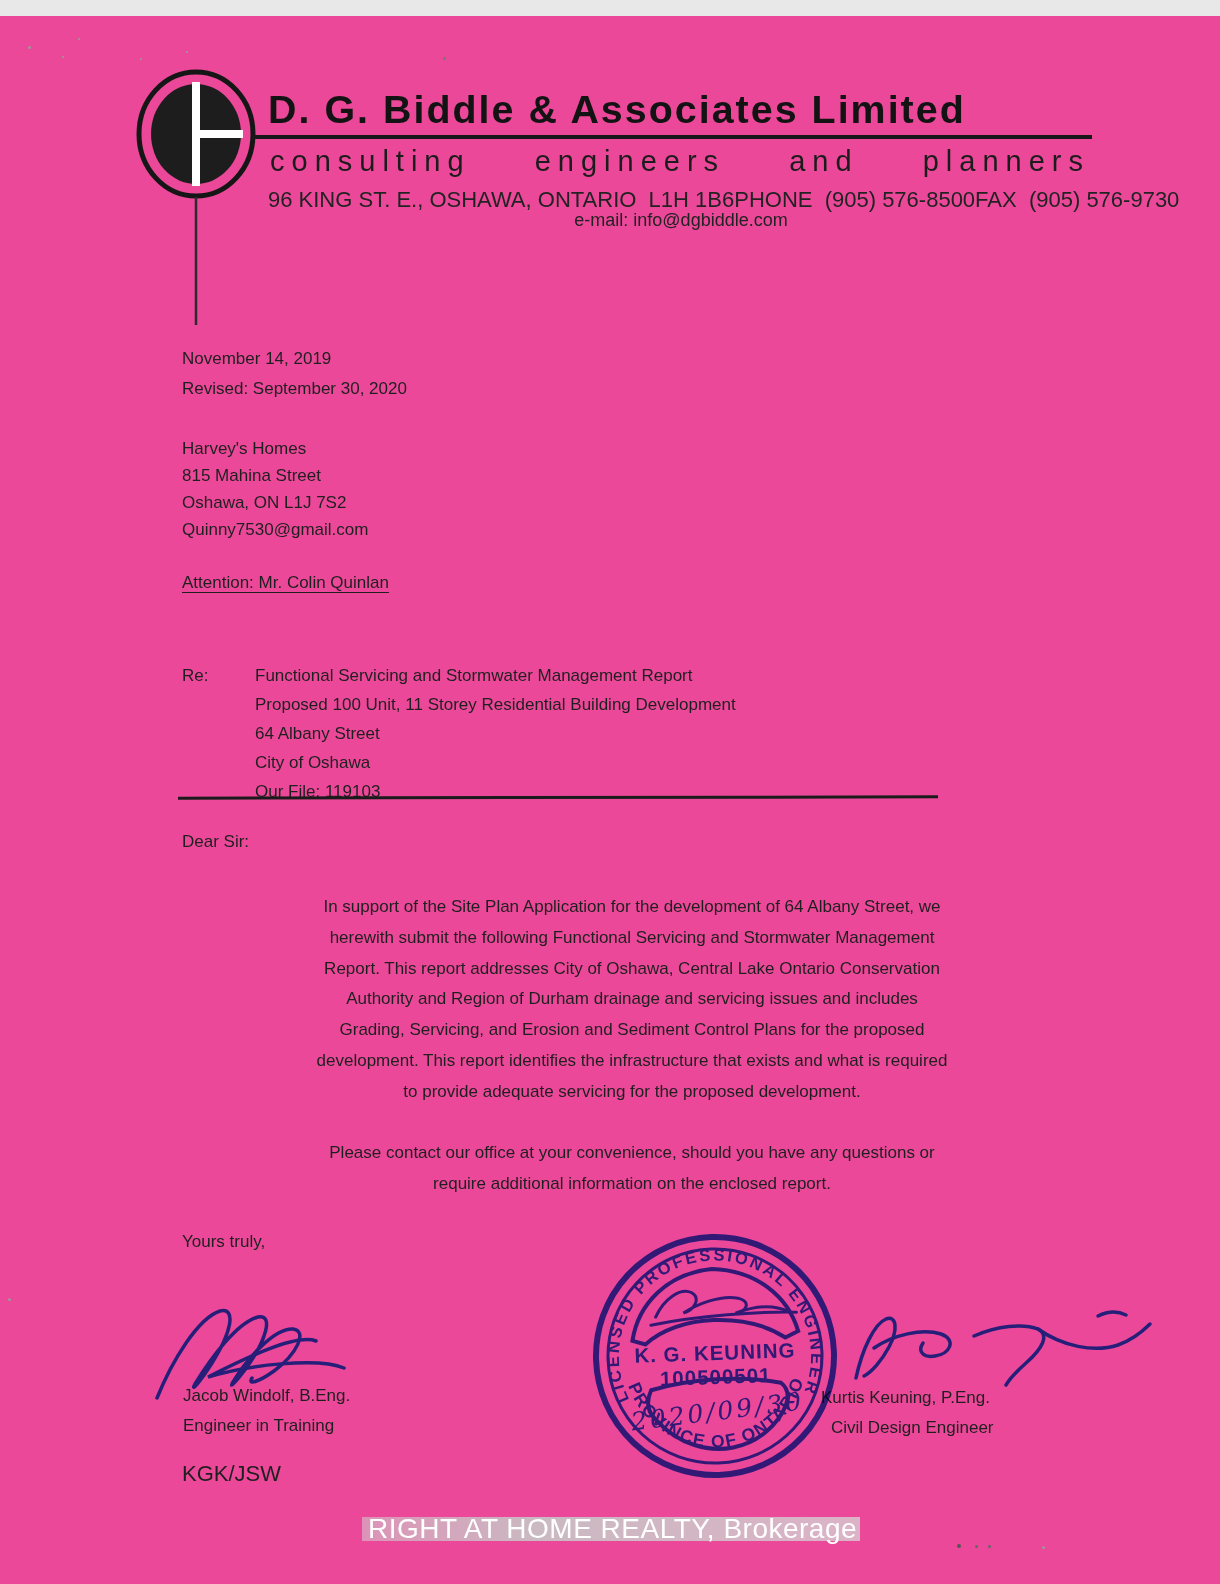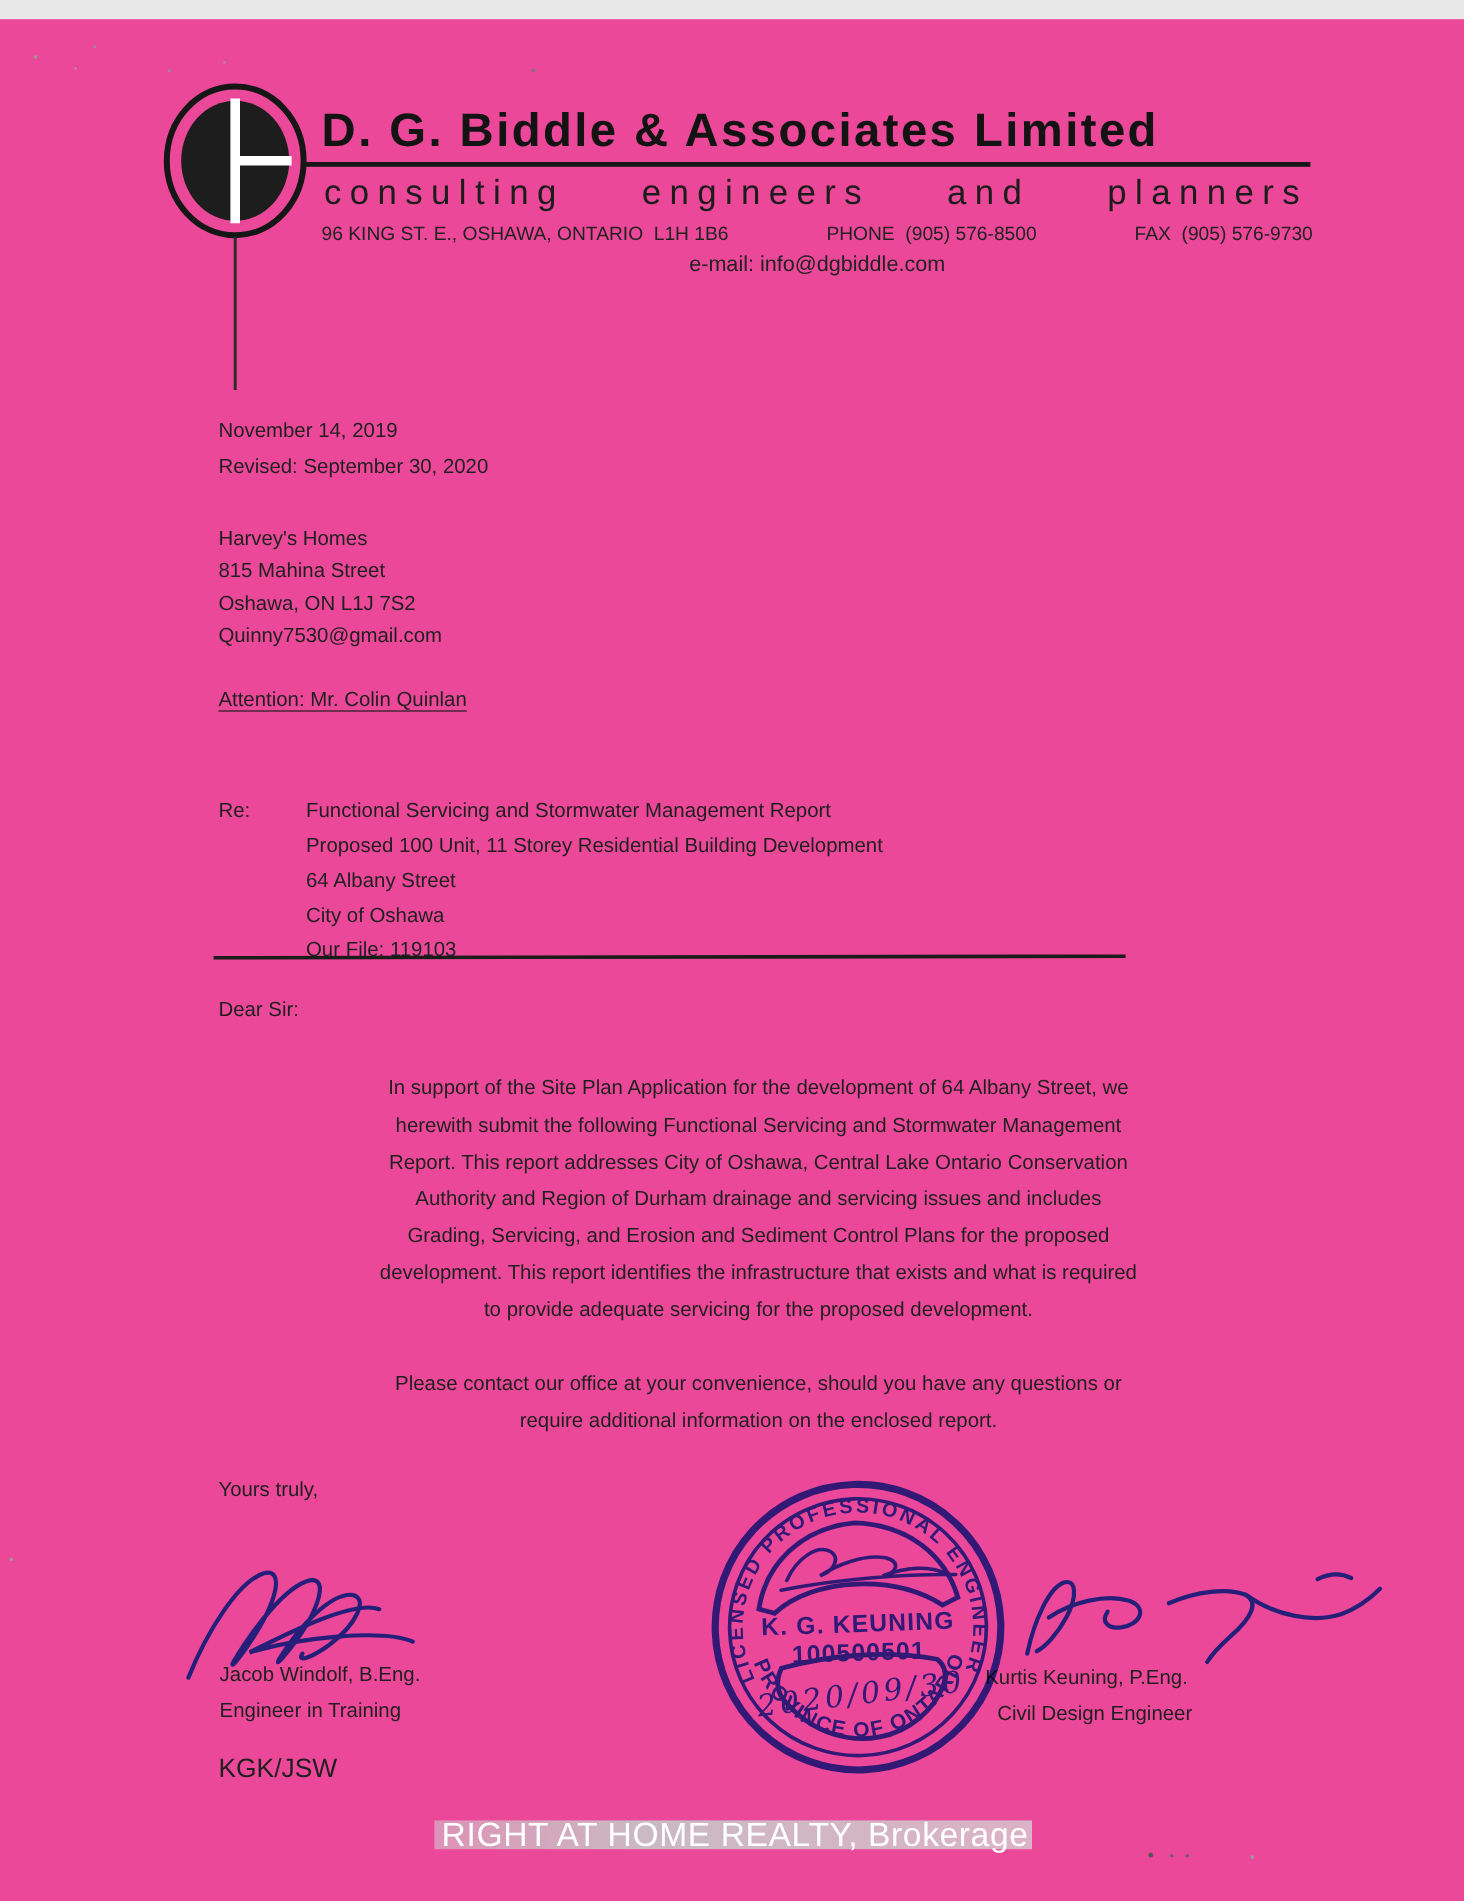--- a/index.html
+++ b/index.html
@@ -23,21 +23,21 @@
   .head-rule{left:252px;top:119px;width:840px;height:4px;background:#181818;}
   .tagline{
     left:270px;top:129px;width:820px;
     display:flex;justify-content:space-between;
     font-size:29px;font-weight:400;color:#1c1c1c;
   }
   .tagline span{letter-spacing:7px;}
   .addr-line{
     left:268px;top:171px;width:826px;
     display:flex;justify-content:space-between;
-    font-size:16px;color:#222;
+    font-size:22px;color:#222;
   }
   .addr-line span{white-space:pre;}
   .email-line{left:268px;top:194px;width:826px;text-align:center;font-size:18px;color:#222;}
   
   .t{font-size:17px;line-height:27px;color:#1f1f1f;}
   .date-block{left:182px;top:328px;line-height:30px;}
   .addr-block{left:182px;top:419px;}
   .attention{left:182px;top:553px;text-decoration:underline;text-underline-offset:4px;}
   .re-block{left:182px;top:645px;display:flex;font-weight:normal;line-height:29px;}
   .re-label{width:73px;}

